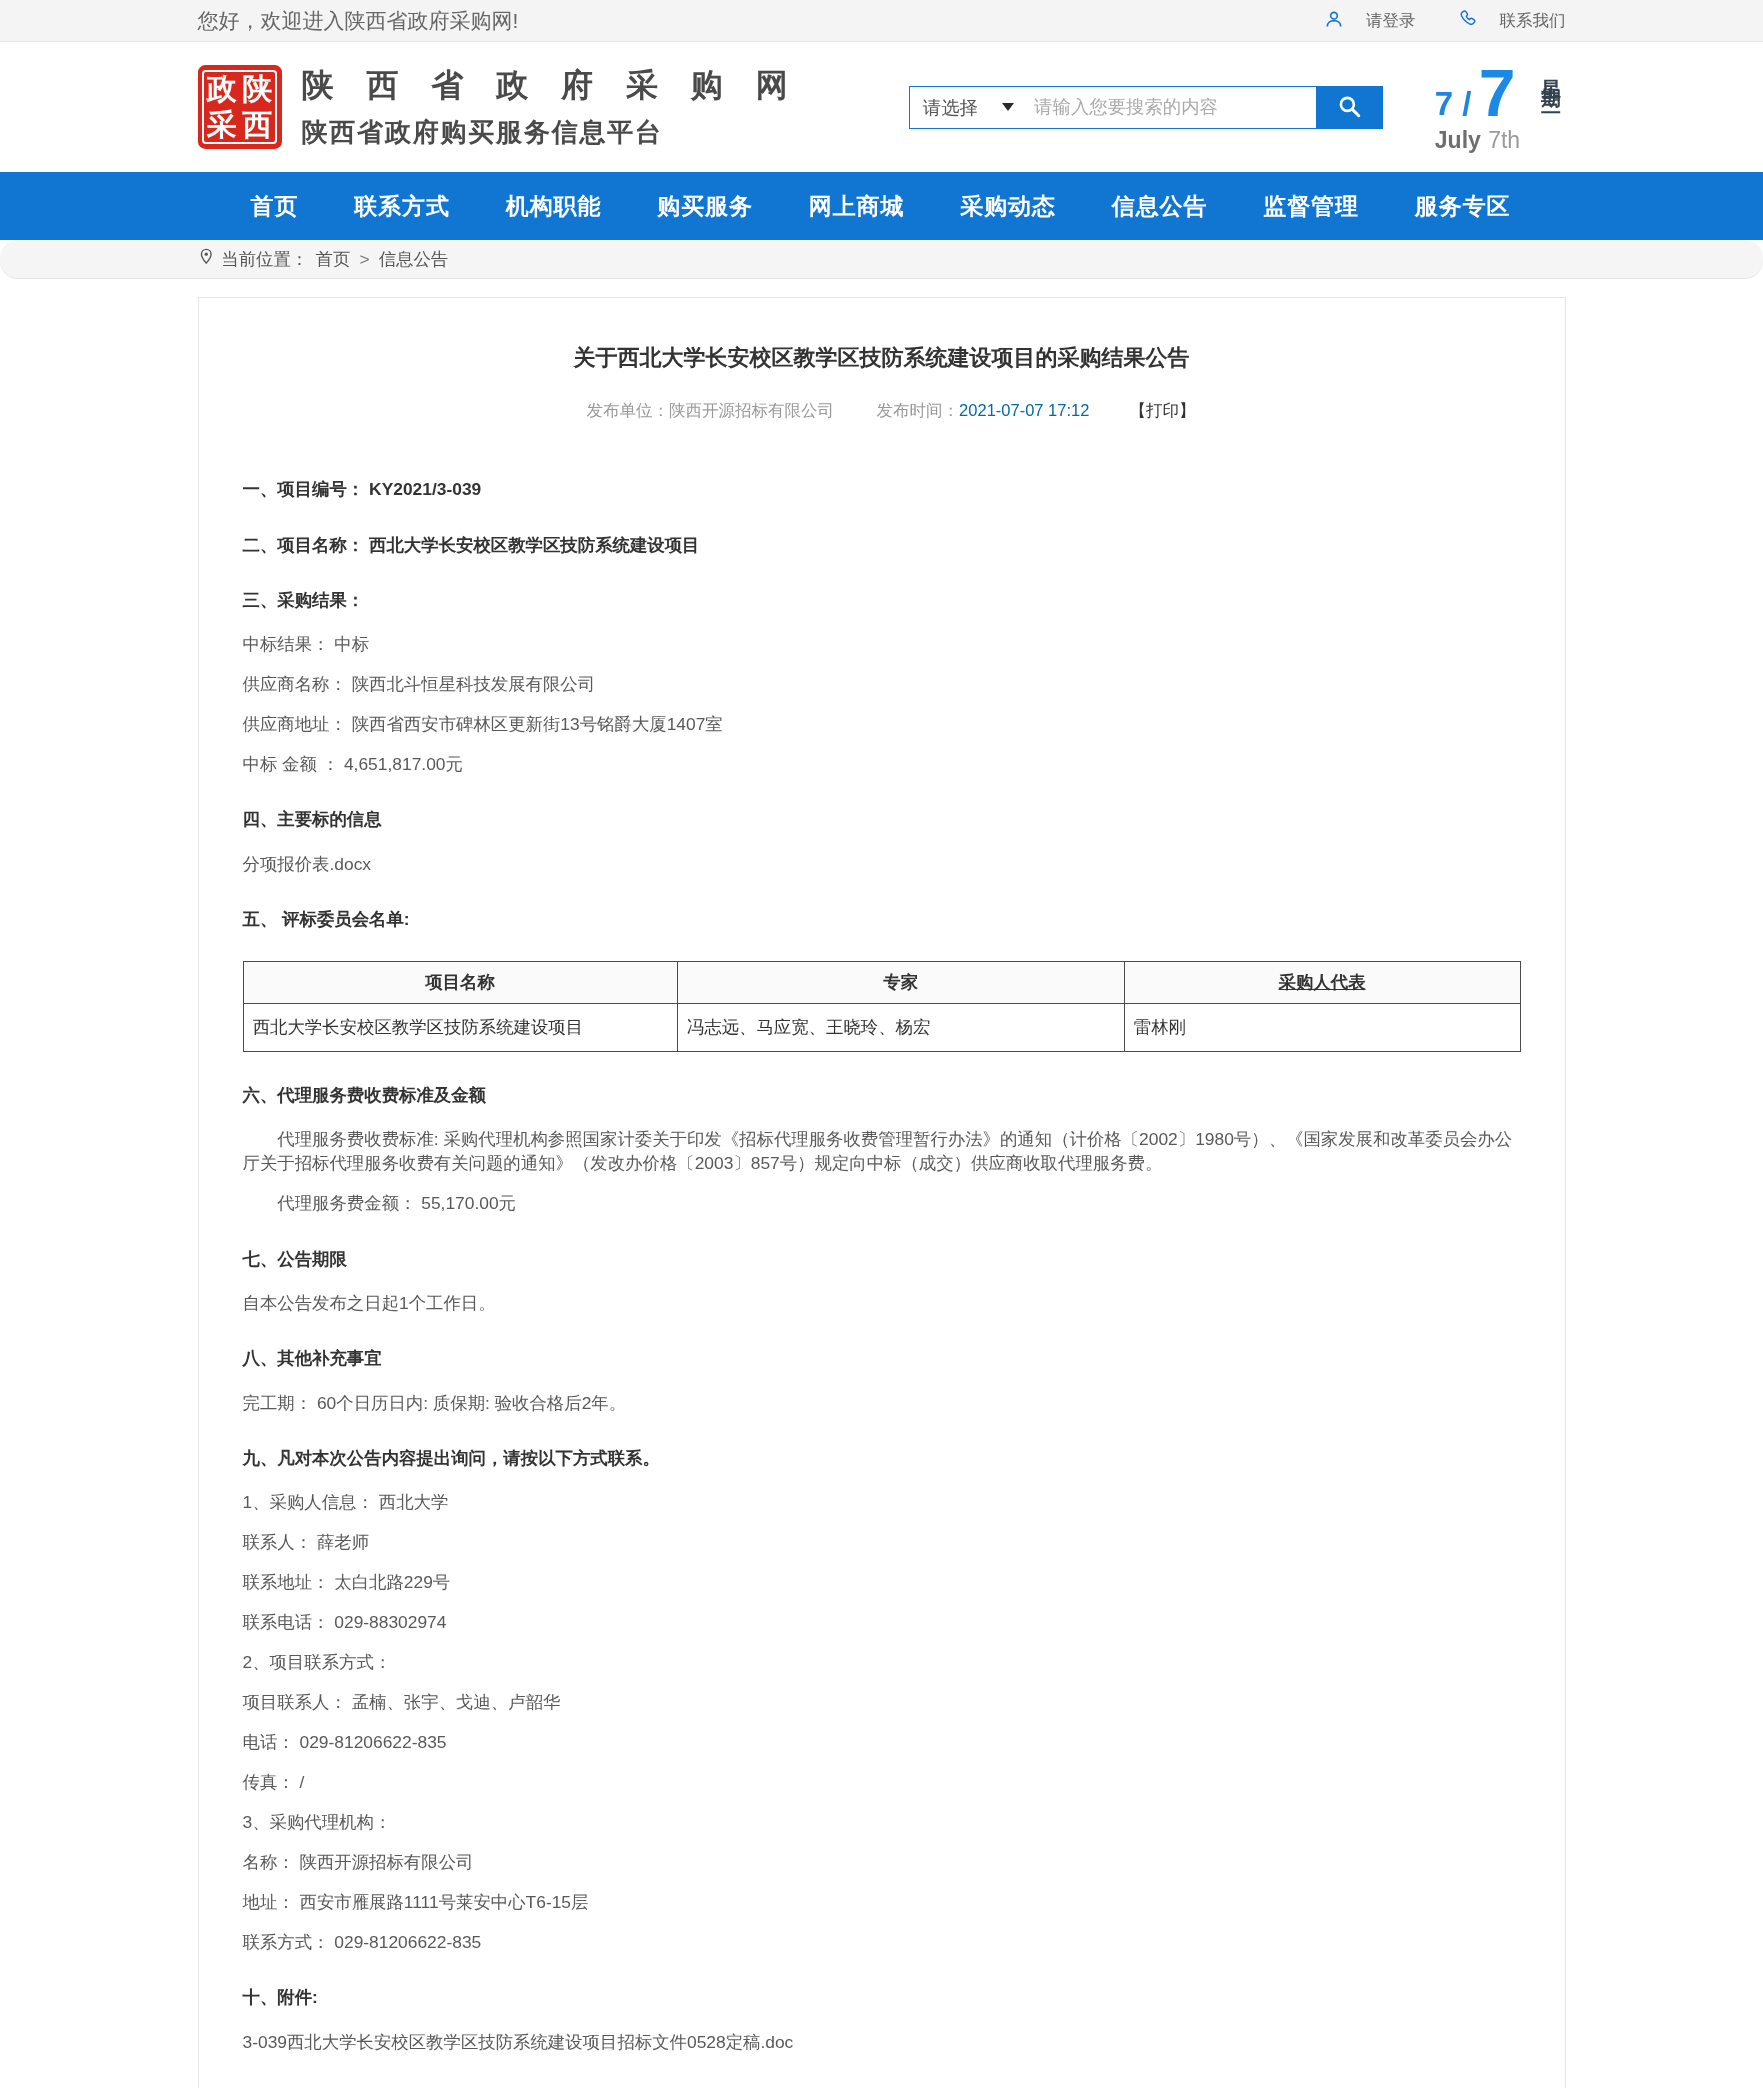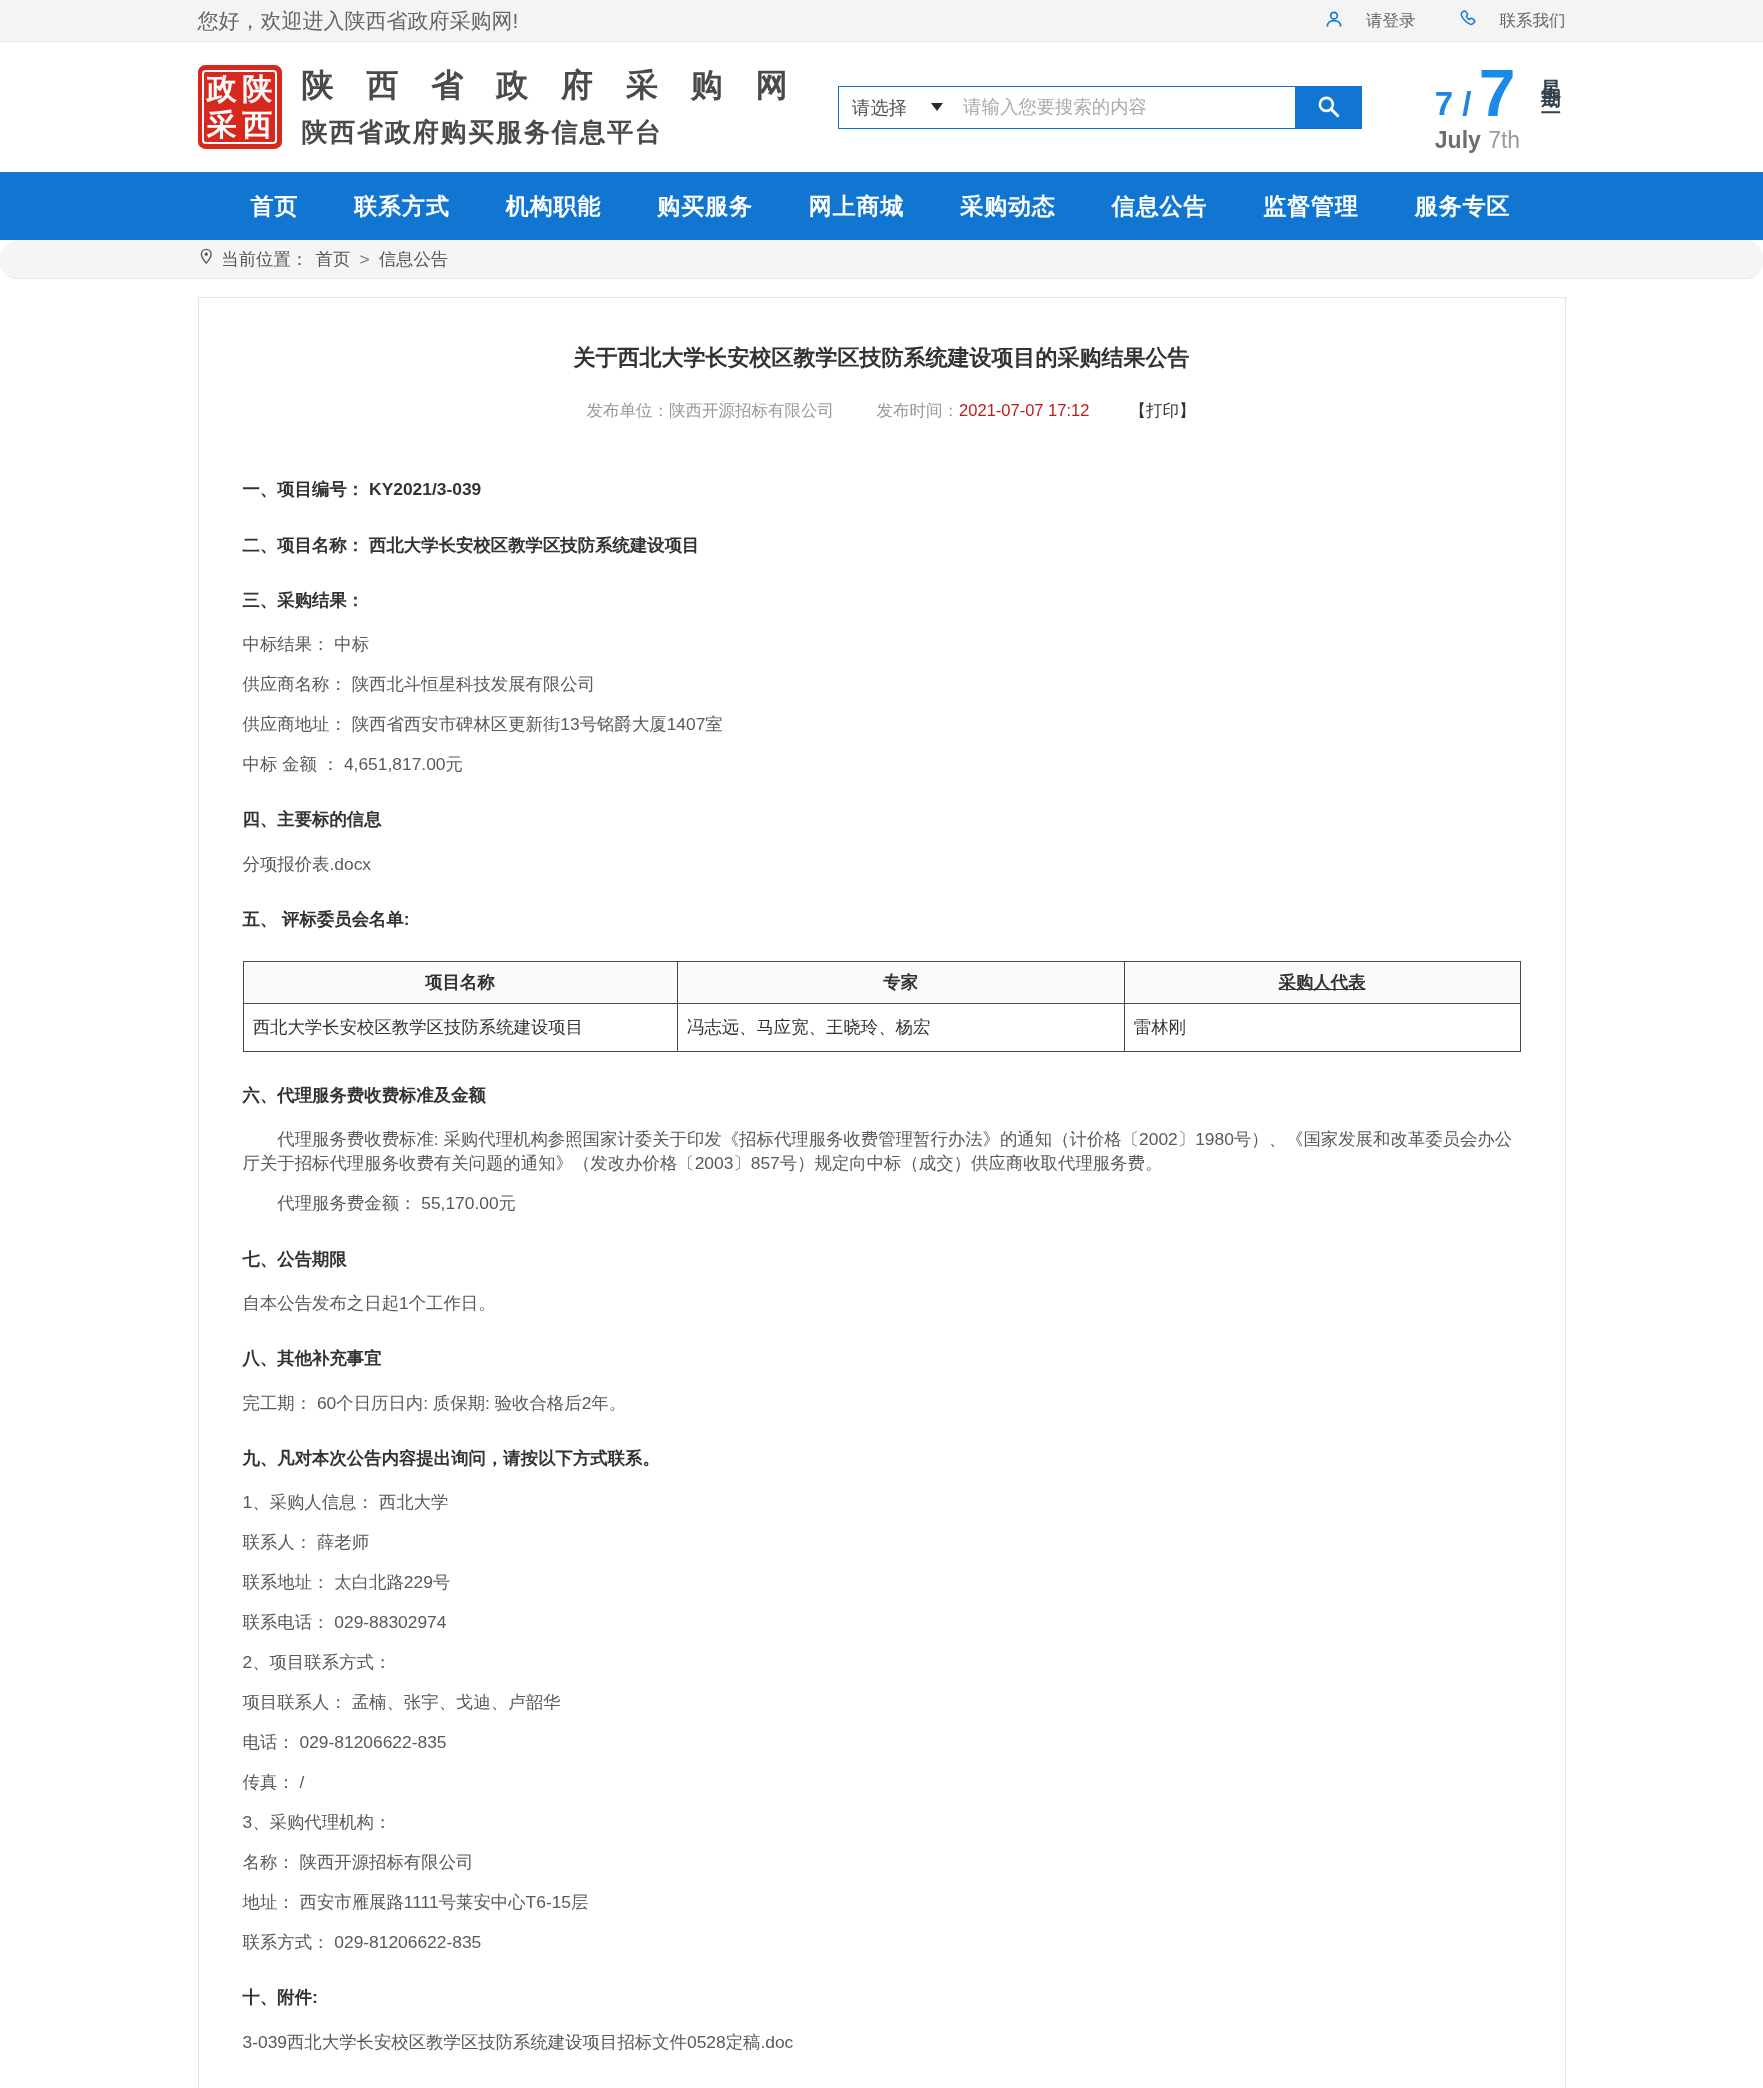--- a/index.html
+++ b/index.html
@@ -23,22 +23,22 @@
   .header .container { height:100%; display:flex; align-items:center; }
   .logo-seal { width:84px; height:84px; background:#d8281e; border-radius:7.3px; padding:4.6px; flex:0 0 auto; }
   .logo-seal-inner { width:100%; height:100%; border:2.8px solid #fff; border-radius:3.7px;
     display:grid; grid-template-columns:1fr 1fr; grid-template-rows:1fr 1fr; }
   .logo-seal-inner span { display:flex; align-items:center; justify-content:center;
     color:#fff; font-weight:bold; font-size:30px; font-family:"DejaVu Serif", serif; line-height:1; }
   .site-titles { margin-left:20px; }
   .site-title { font-size:32px; font-weight:bold; color:#4a4a4a; letter-spacing:12px; white-space:nowrap; }
   .site-subtitle { font-size:26px; font-weight:bold; color:#4a4a4a; letter-spacing:1.8px; margin-top:7.3px; white-space:nowrap; }
 
-  .search-box { display:flex; align-items:stretch; height:43px; width:524px;
-    border:1.8px solid #1176d2; background:#fff; margin-left:38px; margin-right:auto; }
+  .search-box { display:flex; align-items:stretch; height:43px; width:474px;
+    border:1.8px solid #1176d2; background:#fff; margin-left:109px; margin-right:auto; }
   .search-select { display:flex; align-items:center; gap:24px; padding:0 14.7px 0 13px;
     font-size:18.4px; color:#555; cursor:pointer; flex:0 0 auto; }
   .caret-down { width:0; height:0; border-left:6.4px solid transparent; border-right:6.4px solid transparent; border-top:8.3px solid #2a2a2a; }
   .search-input { flex:1; border:none; outline:none; font-size:18.4px; color:#333; padding:0 5.5px; font-family:inherit; }
   .search-input::placeholder { color:#aaa; }
   .search-btn { width:66px; background:#1176d2; border:none; cursor:pointer;
     display:flex; align-items:center; justify-content:center; }
 
   .date-block { display:flex; align-items:flex-start; gap:18.4px; flex:0 0 auto; }
   .date-nums { display:flex; align-items:flex-end; gap:7.3px; line-height:1; }
@@ -57,21 +57,21 @@
   .breadcrumb { height:39px; background:#f5f5f5; border-bottom:0.9px solid #e6e6e6;border-radius:18px; }
   .breadcrumb .container { height:100%; display:flex; align-items:center; gap:7.3px; font-size:17.4px; color:#555; }
   .breadcrumb a { color:#555; text-decoration:none; }
   .crumb-sep { color:#777; padding:0 1.8px; }
 
   
   .card { width:1368px; margin:18.4px auto 59px; border:0.9px solid #e5e5e5; background:#fff; padding:37px 44px 55px; }
   .article-title { text-align:center; font-size:22px; font-weight:bold; color:#333; margin-top:7.3px; }
   .article-meta { text-align:center; margin-top:27.5px; margin-bottom:55px; font-size:16.5px; color:#999; }
   .article-meta .meta-item { margin:0 19px; }
-  .meta-time { color:#b91c1c; }
+  .meta-time { color:#0369a1; }
   .print-btn { color:#333; cursor:pointer; margin-left:16.5px; }
 
   .ln   { font-size:17.4px; color:#595959; margin:0 0 15.6px; line-height:1.4; }
   .ln-h { font-size:17.4px; color:#333; font-weight:bold; margin:31px 0 20px; line-height:1.4; }
   .ln-h.first { margin-top:0; }
   .ln-indent { text-indent:2em; }
 
   table.committee { width:100%; border-collapse:collapse; margin:29px 0 13px; }
   table.committee th, table.committee td { border:0.9px solid #4a4a4a; font-size:17.4px; }
   table.committee th { height:42px; background:#fafafa; font-weight:bold; color:#333; text-align:center; }

